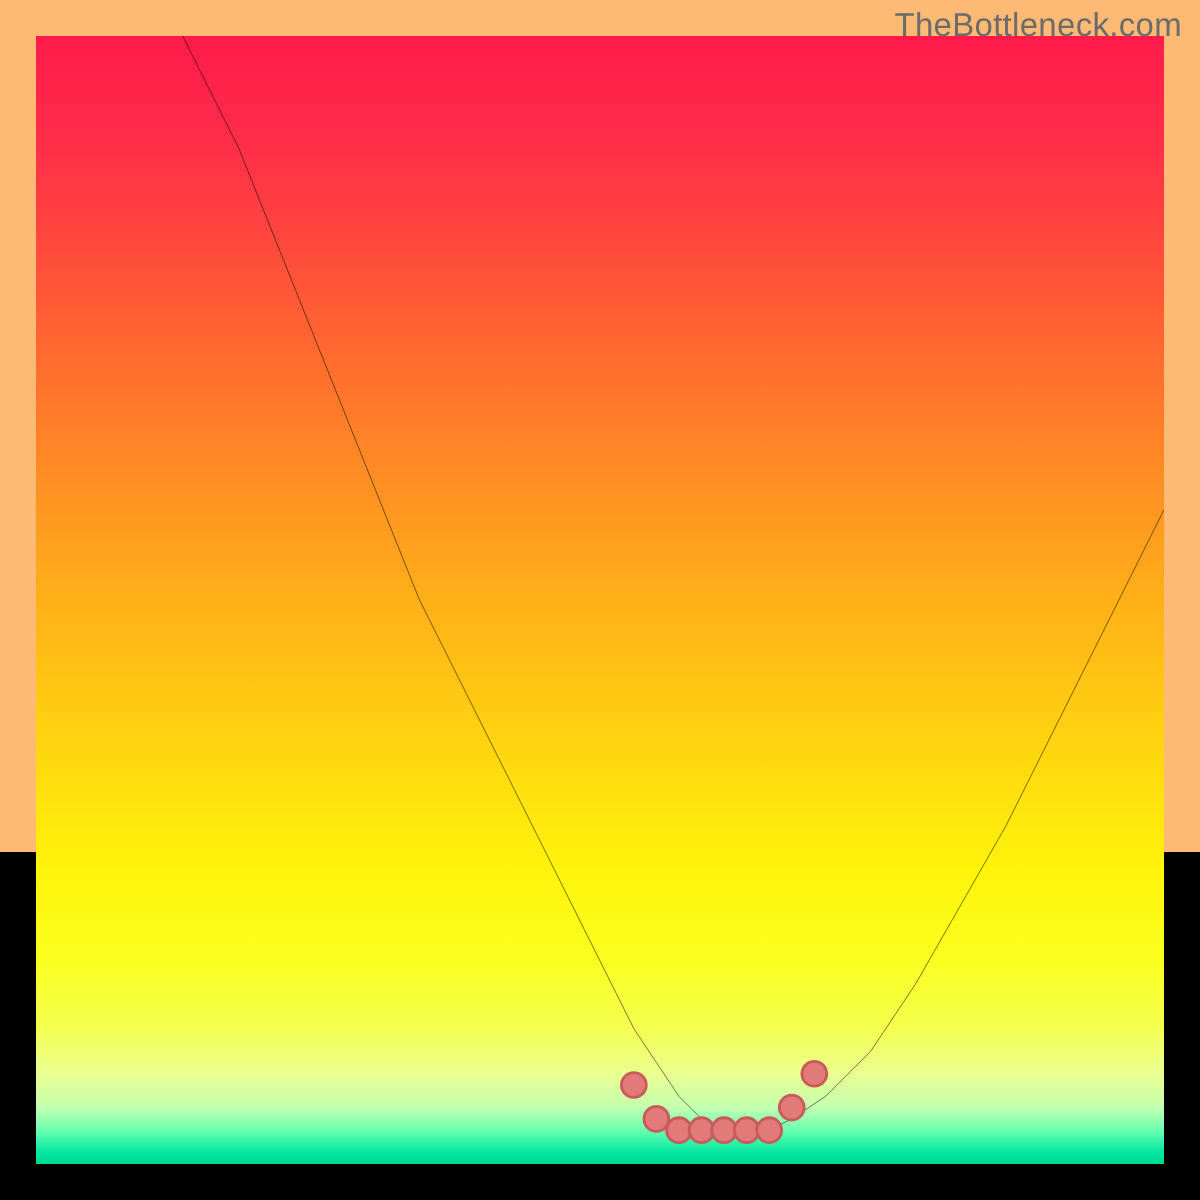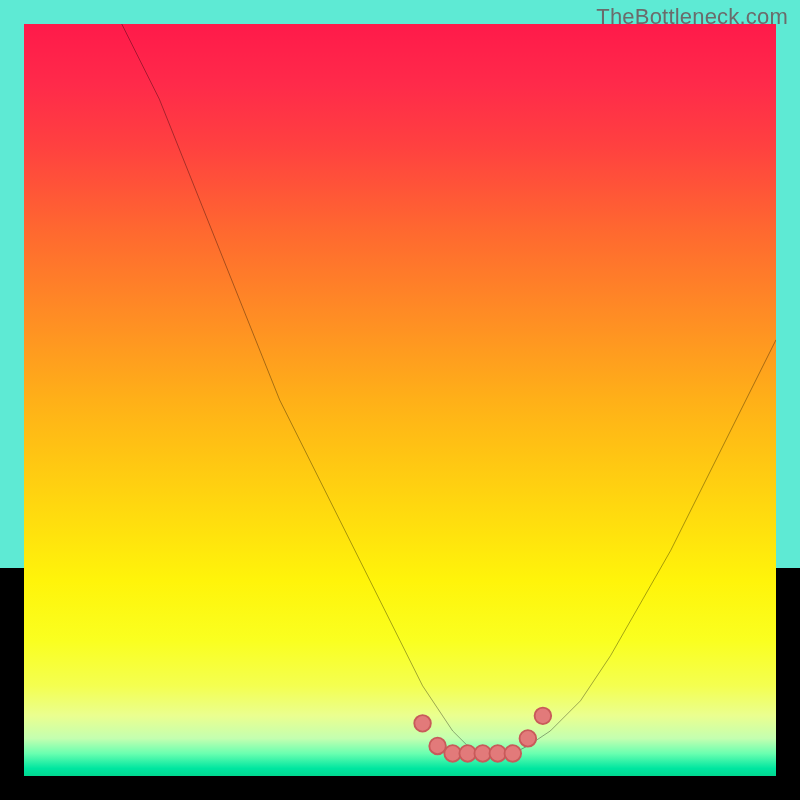--- a/index.html
+++ b/index.html
@@ -8,21 +8,21 @@
     width: 800px;
     height: 800px;
     background: #000;
     font-family: Arial, Helvetica, sans-serif;
     overflow: hidden;
   }
   .frame {
     position: relative;
     width: 800px;
     height: 568px;
-    background: #5eead4;
+    background: #fdba74;
   }
   .watermark {
     position: absolute;
     top: 4px;
     right: 12px;
     color: #6b6b6b;
     font-size: 22px;
     letter-spacing: 0.2px;
     z-index: 10;
   }

